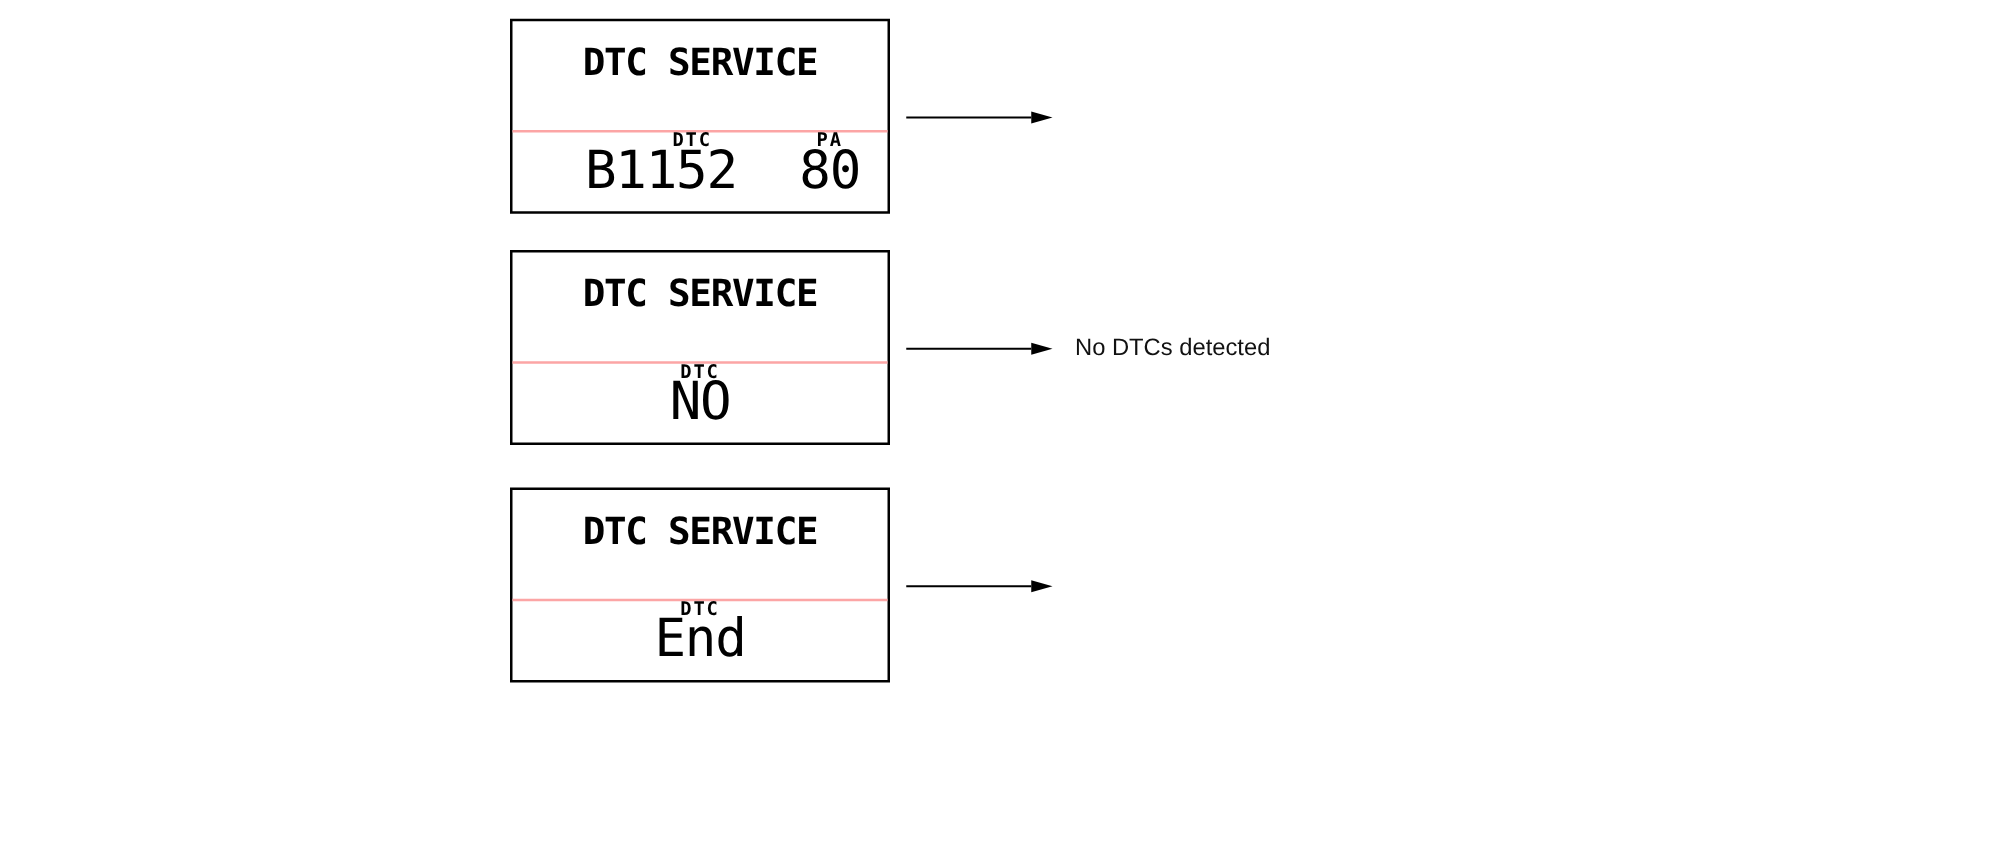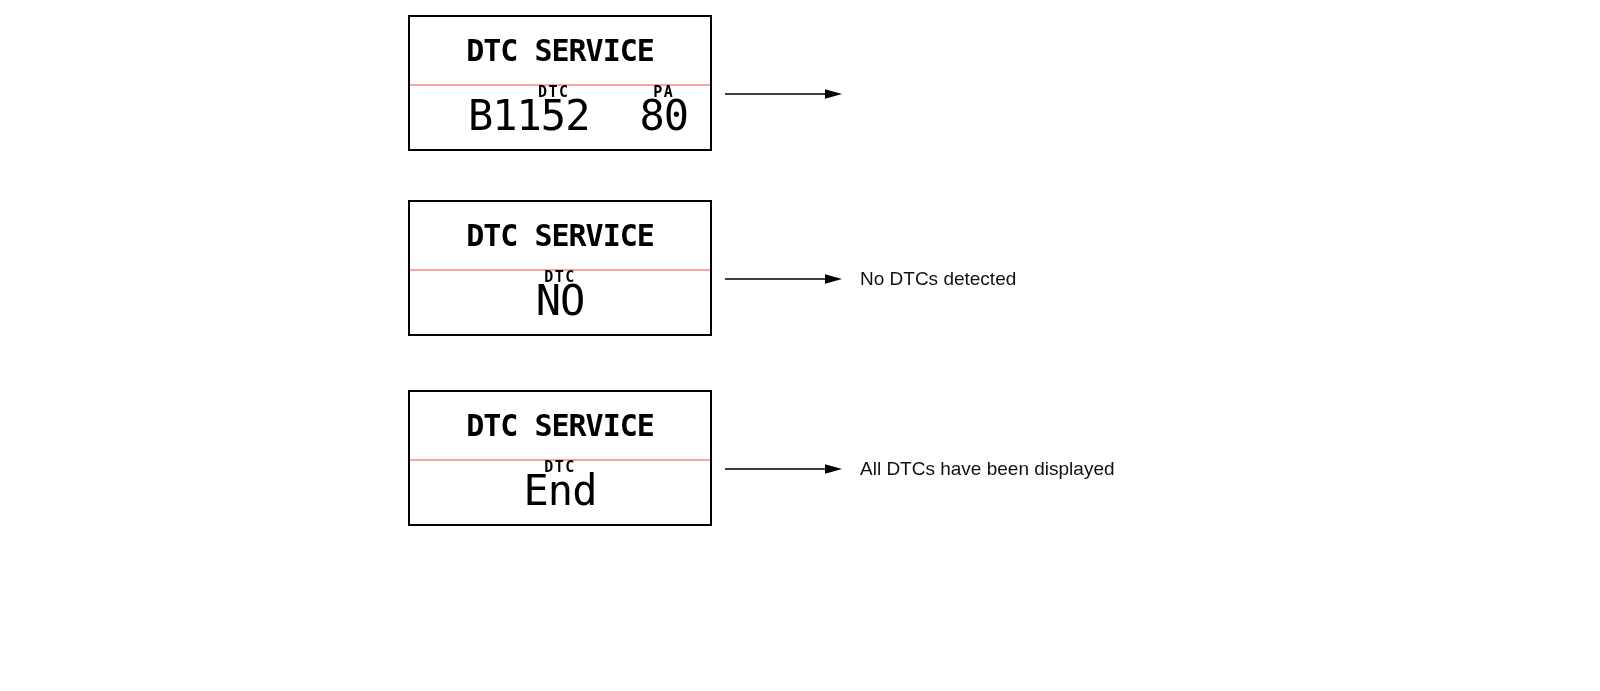--- a/index.html
+++ b/index.html
@@ -15,21 +15,21 @@
     overflow: hidden;
     font-family: "Liberation Sans", sans-serif;
     color: #000000;
   }
 
   
   .screen {
     position: absolute;
     left: 408px;
     width: 304px;
-    height: 136px;
+    height: 156px;
     border: 2px solid #000;
     background: #fff;
     box-sizing: border-box;
     display: flex;
     flex-direction: column;
   }
   .screen-top {
     height: 106px;
     box-sizing: border-box;
     padding-top: 18px;
@@ -154,15 +154,14 @@
       <div class="field">
         <div class="field-label">DTC</div>
         <div class="field-value">End</div>
       </div>
     </div>
   </div>
   <svg class="arrow" style="top:461px;" viewBox="0 0 124 16">
     <line x1="3" y1="8" x2="103" y2="8" stroke="#000" stroke-width="1.6"></line>
     <polygon points="103,3.2 120,8 103,12.8" fill="#000"></polygon>
   </svg>
-  <div class="annotation" style="top:458px;">All DTCs have been displayed</div>
 
 </div>
 
 </body></html>

